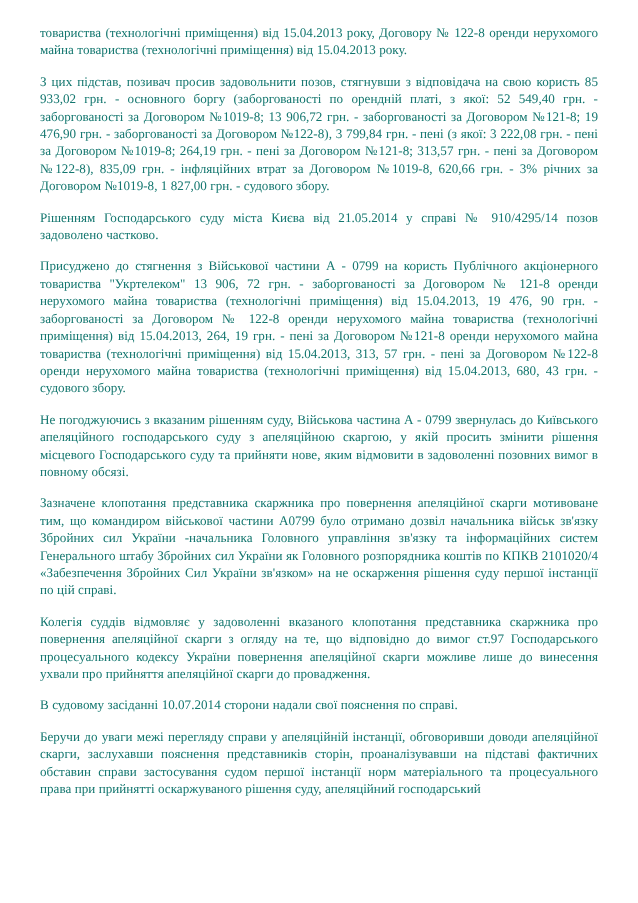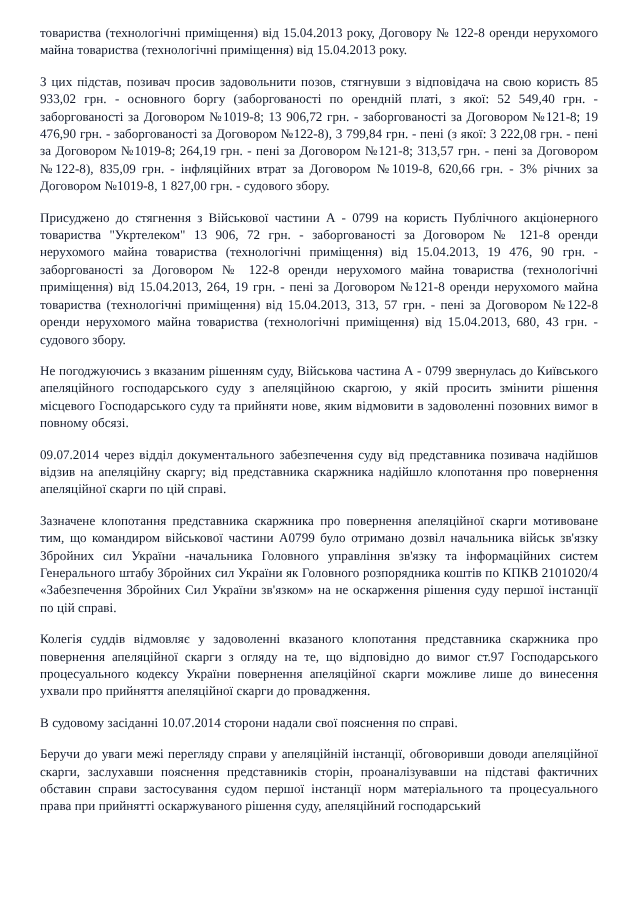--- a/index.html
+++ b/index.html
@@ -28,21 +28,21 @@
     width: 558px;
   }
   .para {
     margin: 0 0 14px 0;
     font-size: 13.1px;
     line-height: 17.4px;
     text-align: justify;
     text-justify: inter-word;
     letter-spacing: 0.02px;
     word-spacing: 0.1px;
-    color: #0f172a;
+    color: #0f766e;
     hyphens: none;
     -webkit-hyphens: none;
   }
   .para:last-child {
     margin-bottom: 0;
   }
   
   .page-body {
     filter: contrast(0.97);
     text-rendering: geometricPrecision;
@@ -51,28 +51,28 @@
 </head>
 <body>
 
 <div class="page">
   <div class="page-body">
 
     <p class="para">товариства (технологічні приміщення) від 15.04.2013 року, Договору № 122-8 оренди нерухомого майна товариства (технологічні приміщення) від 15.04.2013 року.</p>
 
     <p class="para">З цих підстав, позивач просив задовольнити позов, стягнувши з відповідача на свою користь 85  933,02 грн. - основного боргу (заборгованості по орендній платі, з якої: 52  549,40 грн. - заборгованості за Договором №1019-8; 13  906,72 грн. - заборгованості за Договором №121-8; 19  476,90 грн. - заборгованості за Договором №122-8), 3 799,84 грн. - пені (з якої: 3  222,08 грн. - пені за Договором №1019-8; 264,19 грн. - пені за Договором №121-8; 313,57 грн. - пені за Договором №122-8), 835,09 грн. - інфляційних втрат за Договором №1019-8, 620,66 грн. - 3% річних за Договором №1019-8, 1 827,00 грн. - судового збору.</p>
 
+    <p class="para">Рішенням Господарського суду міста Києва від 21.05.2014 у справі № 910/4295/14 позов задоволено частково.</p>
 
     <p class="para">Присуджено до стягнення з Військової частини А - 0799 на користь Публічного акціонерного товариства "Укртелеком" 13 906, 72 грн. - заборгованості за Договором № 121-8 оренди нерухомого майна товариства (технологічні приміщення) від 15.04.2013, 19 476, 90 грн. - заборгованості за Договором № 122-8 оренди нерухомого майна товариства (технологічні приміщення) від 15.04.2013, 264, 19 грн. - пені за Договором №121-8 оренди нерухомого майна товариства (технологічні приміщення) від 15.04.2013,    313, 57 грн. - пені за Договором №122-8 оренди нерухомого майна товариства (технологічні приміщення) від 15.04.2013, 680, 43 грн. - судового збору.</p>
 
 
     <p class="para">Не погоджуючись з вказаним рішенням суду, Військова частина А - 0799 звернулась до Київського апеляційного господарського суду з апеляційною скаргою, у якій просить змінити рішення місцевого Господарського суду та прийняти нове, яким відмовити в задоволенні позовних вимог в повному обсязі.</p>
 
 
-    <p class="para">09.07.2014 через відділ документального забезпечення суду від представника позивача надійшов відзив на апеляційну скаргу; від представника скаржника надійшло клопотання про повернення апеляційної скарги по цій справі.</p>
 
     <p class="para">Зазначене клопотання представника скаржника про повернення апеляційної скарги мотивоване тим, що командиром військової частини А0799 було отримано дозвіл начальника військ зв'язку Збройних сил України -начальника Головного управління зв'язку та інформаційних систем Генерального штабу Збройних сил України як Головного розпорядника коштів по КПКВ 2101020/4 «Забезпечення Збройних Сил України зв'язком» на не оскарження рішення суду першої інстанції по цій справі.</p>
 
     <p class="para">Колегія суддів відмовляє у задоволенні вказаного клопотання представника скаржника про повернення апеляційної скарги з огляду на те, що відповідно до вимог ст.97 Господарського процесуального кодексу України повернення апеляційної скарги можливе лише до винесення ухвали про прийняття апеляційної скарги до провадження.</p>
 
     <p class="para">В судовому засіданні 10.07.2014 сторони надали свої пояснення по справі.</p>
 
     <p class="para">Беручи до уваги межі перегляду справи у апеляційній інстанції, обговоривши доводи апеляційної скарги, заслухавши пояснення представників сторін, проаналізувавши на підставі фактичних обставин справи застосування судом першої інстанції норм матеріального та процесуального права при прийнятті оскаржуваного рішення суду, апеляційний господарський</p>
 
   </div>

